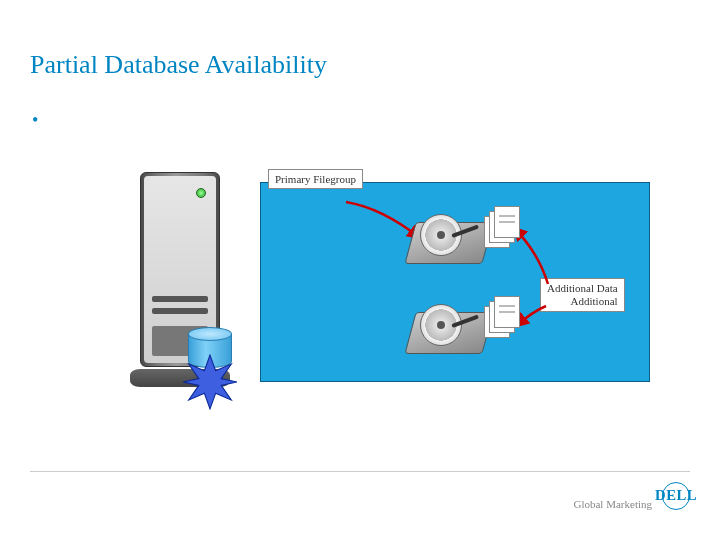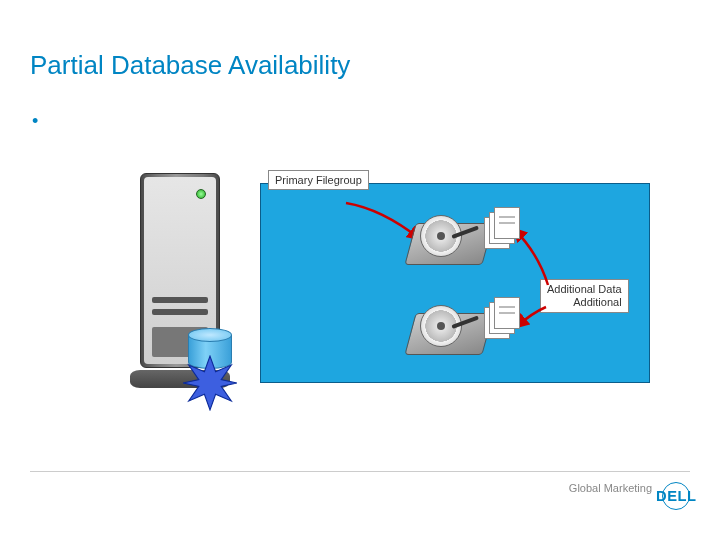--- a/index.html
+++ b/index.html
@@ -9,20 +9,21 @@
     background: #fff;
     font-family: "Segoe UI", Arial, sans-serif;
     position: relative;
     overflow: hidden;
   }
   .slide {
     width: 100%;
     height: 100%;
     padding: 50px 30px 32px 30px;
     position: relative;
+    font-family: Liberation Serif, serif;
   }
   .title {
     color: #0085c3;
     font-size: 26px;
     font-weight: 400;
     margin-bottom: 28px;
   }
   .bullet-row {
     display: flex;
     align-items: flex-start;
@@ -186,21 +187,21 @@
   .files1 { left: 374px; top: 44px; }
   .files2 { left: 374px; top: 134px; }
   
   .arrow { position:absolute; }
   .arrow svg { overflow:visible; }
   
   .footer {
     position:absolute; left:30px; right:30px; bottom:30px;
     border-top:1px solid #ccc;
     padding-top:10px;
-    display:flex; justify-content:flex-end; align-items:flex-start;
+    display:flex; justify-content:flex-end; align-items:flex-end;
     gap:10px;
   }
   .footer-text { font-size:11px; color:#888; }
   .dell-logo {
     width:28px; height:28px; border-radius:50%;
     border:1.5px solid #0085c3;
     display:flex; align-items:center; justify-content:center;
     color:#0085c3; font-size:14px; font-weight:bold;
     letter-spacing:0.5px;
   }

